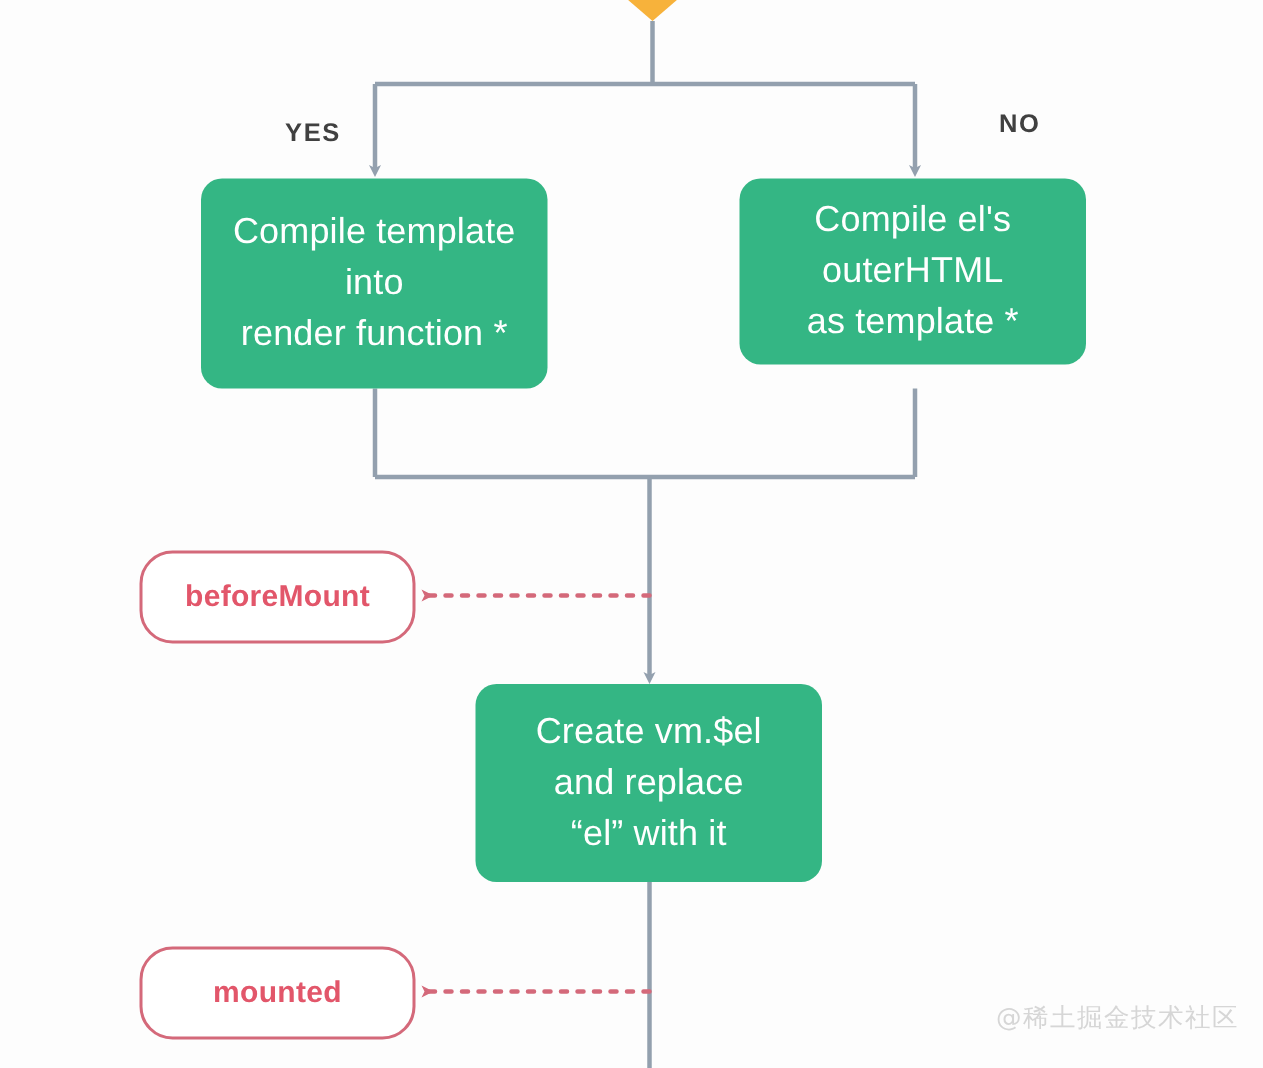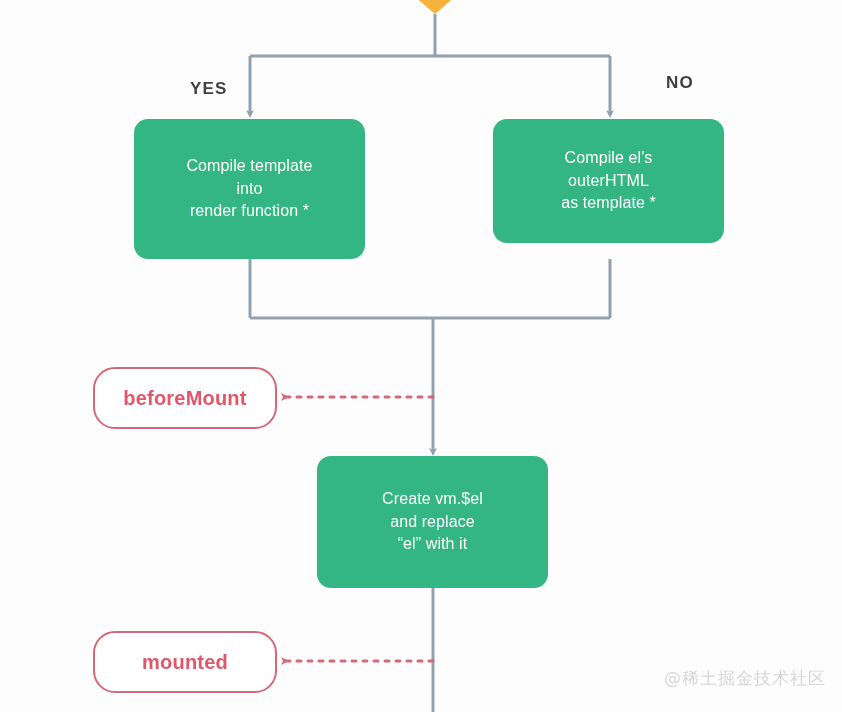--- a/index.html
+++ b/index.html
@@ -31,21 +31,21 @@
     position: absolute;
     box-sizing: border-box;
     border-radius: 14px;
     background: #34b684;
     color: #ffffff;
     display: flex;
     align-items: center;
     justify-content: center;
     text-align: center;
     line-height: 1.42;
-    font-size: 16px;
+    font-size: 24px;
     letter-spacing: 0.1px;
     white-space: pre-line;
     padding: 19px 10px;
   }
 
   .hook-node {
     position: absolute;
     box-sizing: border-box;
     border: 2.5px solid #d4697a;
     border-radius: 22px;

